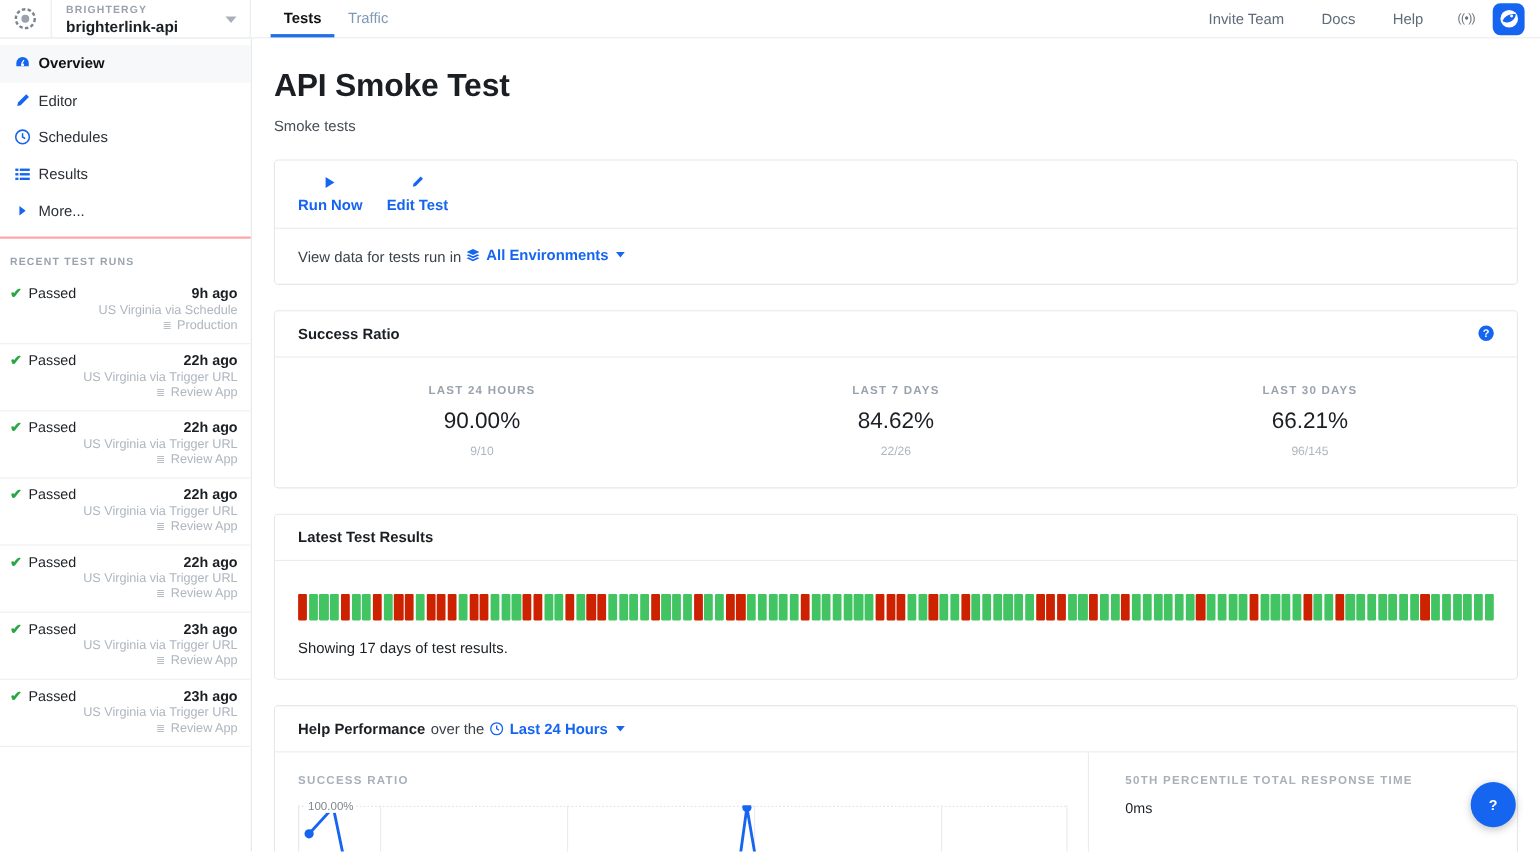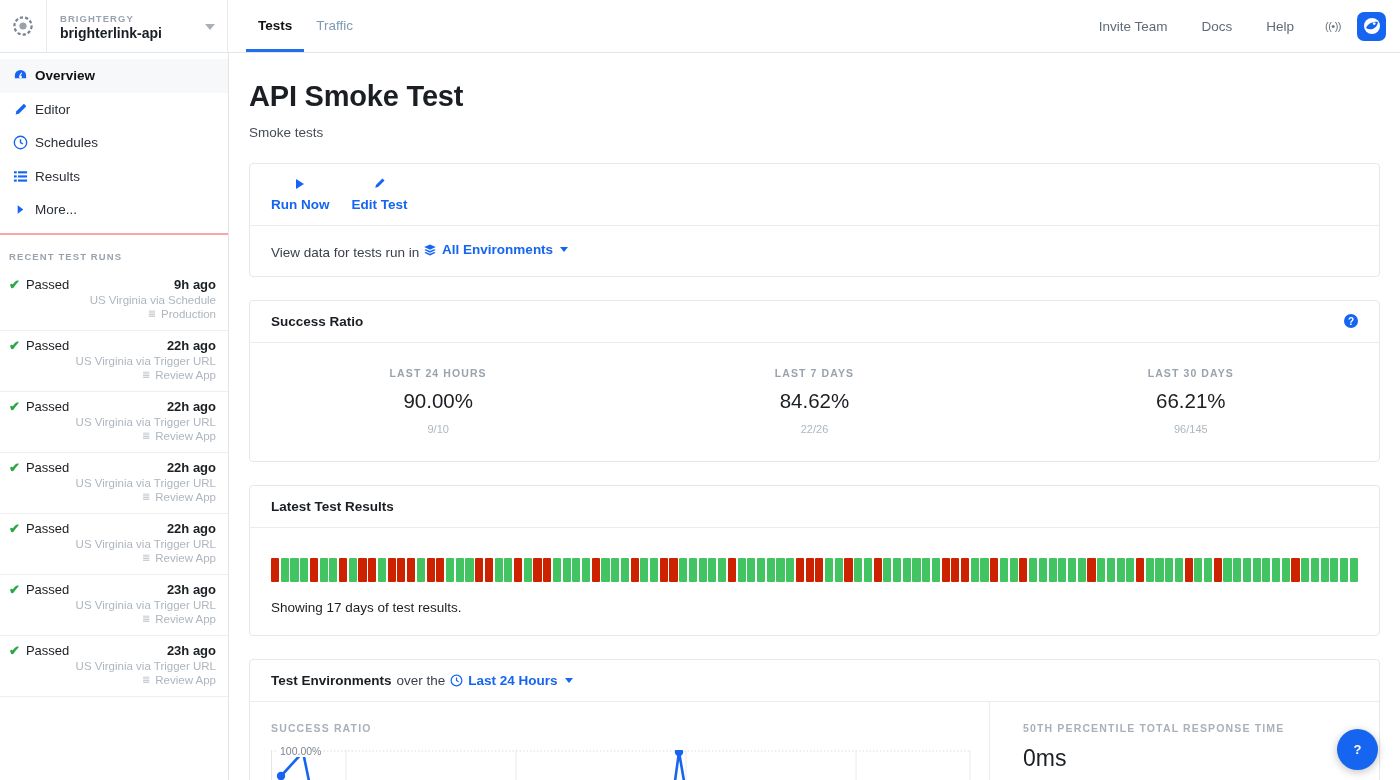--- a/index.html
+++ b/index.html
@@ -6,21 +6,21 @@
   html, body {
     width: 1400px; height: 780px;
     background: #ffffff;
     font-family: "Liberation Sans", sans-serif;
     color: #333;
     overflow: hidden;
   }
 
   
   .topbar {
-    height: 53px; width: 1400px;
+    height: 35px; width: 1400px;
     display: flex; align-items: stretch;
     border-bottom: 1px solid #e3e6e8;
     background: #fff;
     position: relative;
   }
   .logo-cell {
     width: 47px; display: flex; align-items: center; justify-content: center;
     border-right: 1px solid #e8eaec;
     flex: none;
   }
@@ -188,21 +188,21 @@
     gap: 5px;
   }
   .perf-head b { font-weight: 700; color: #1b1f23; }
   .perf-body { display: flex; height: 130px; }
   .perf-left { flex: 1; padding: 20px 21px 0 21px; border-right: 1px solid #eaecee; }
   .perf-right { width: 389px; flex: none; padding: 20px 0 0 33px; }
   .perf-label {
     font-size: 10.5px; letter-spacing: 1.15px; color: #a9b0b8;
     font-weight: 700; text-transform: uppercase;
   }
-  .perf-val { font-size: 23px; color: #1b1f23; margin-top: 11px; }
+  .perf-val { font-size: 13px; color: #1b1f23; margin-top: 11px; }
   .chart-box { margin-top: 16px; position: relative; height: 60px; }
 
   .help-fab {
     position: absolute; right: 22px; bottom: 22px;
     width: 41px; height: 41px; border-radius: 50%; background: #1565f0;
     color: #fff; display: flex; align-items: center; justify-content: center;
     font-size: 17px; font-weight: 700; cursor: pointer;
     box-shadow: 0 2px 8px rgba(0,0,0,.25); z-index: 50;
   }
 </style>
@@ -587,21 +587,21 @@
             <div class="bar pass"></div>
             <div class="bar pass"></div>
             <div class="bar pass"></div>
           </div>
         <div class="showing">Showing 17 days of test results.</div>
       </div>
     </section>
 
     <section class="card">
       <div class="perf-head">
-        <b>Test Environments</b>
+        <b>Help Performance</b>
         <span>over the</span>
         <span class="env-link">
           <svg width="13" height="13" viewBox="0 0 16 16">
               <circle cx="8" cy="8" r="6.6" fill="none" stroke="#1565f0" stroke-width="1.5"></circle>
               <path d="M8 4.4V8l2.6 1.6" stroke="#1565f0" stroke-width="1.5" fill="none"></path>
             </svg>
           <span>Last 24 Hours</span>
           <i class="caret-sm"></i>
         </span>
       </div>

